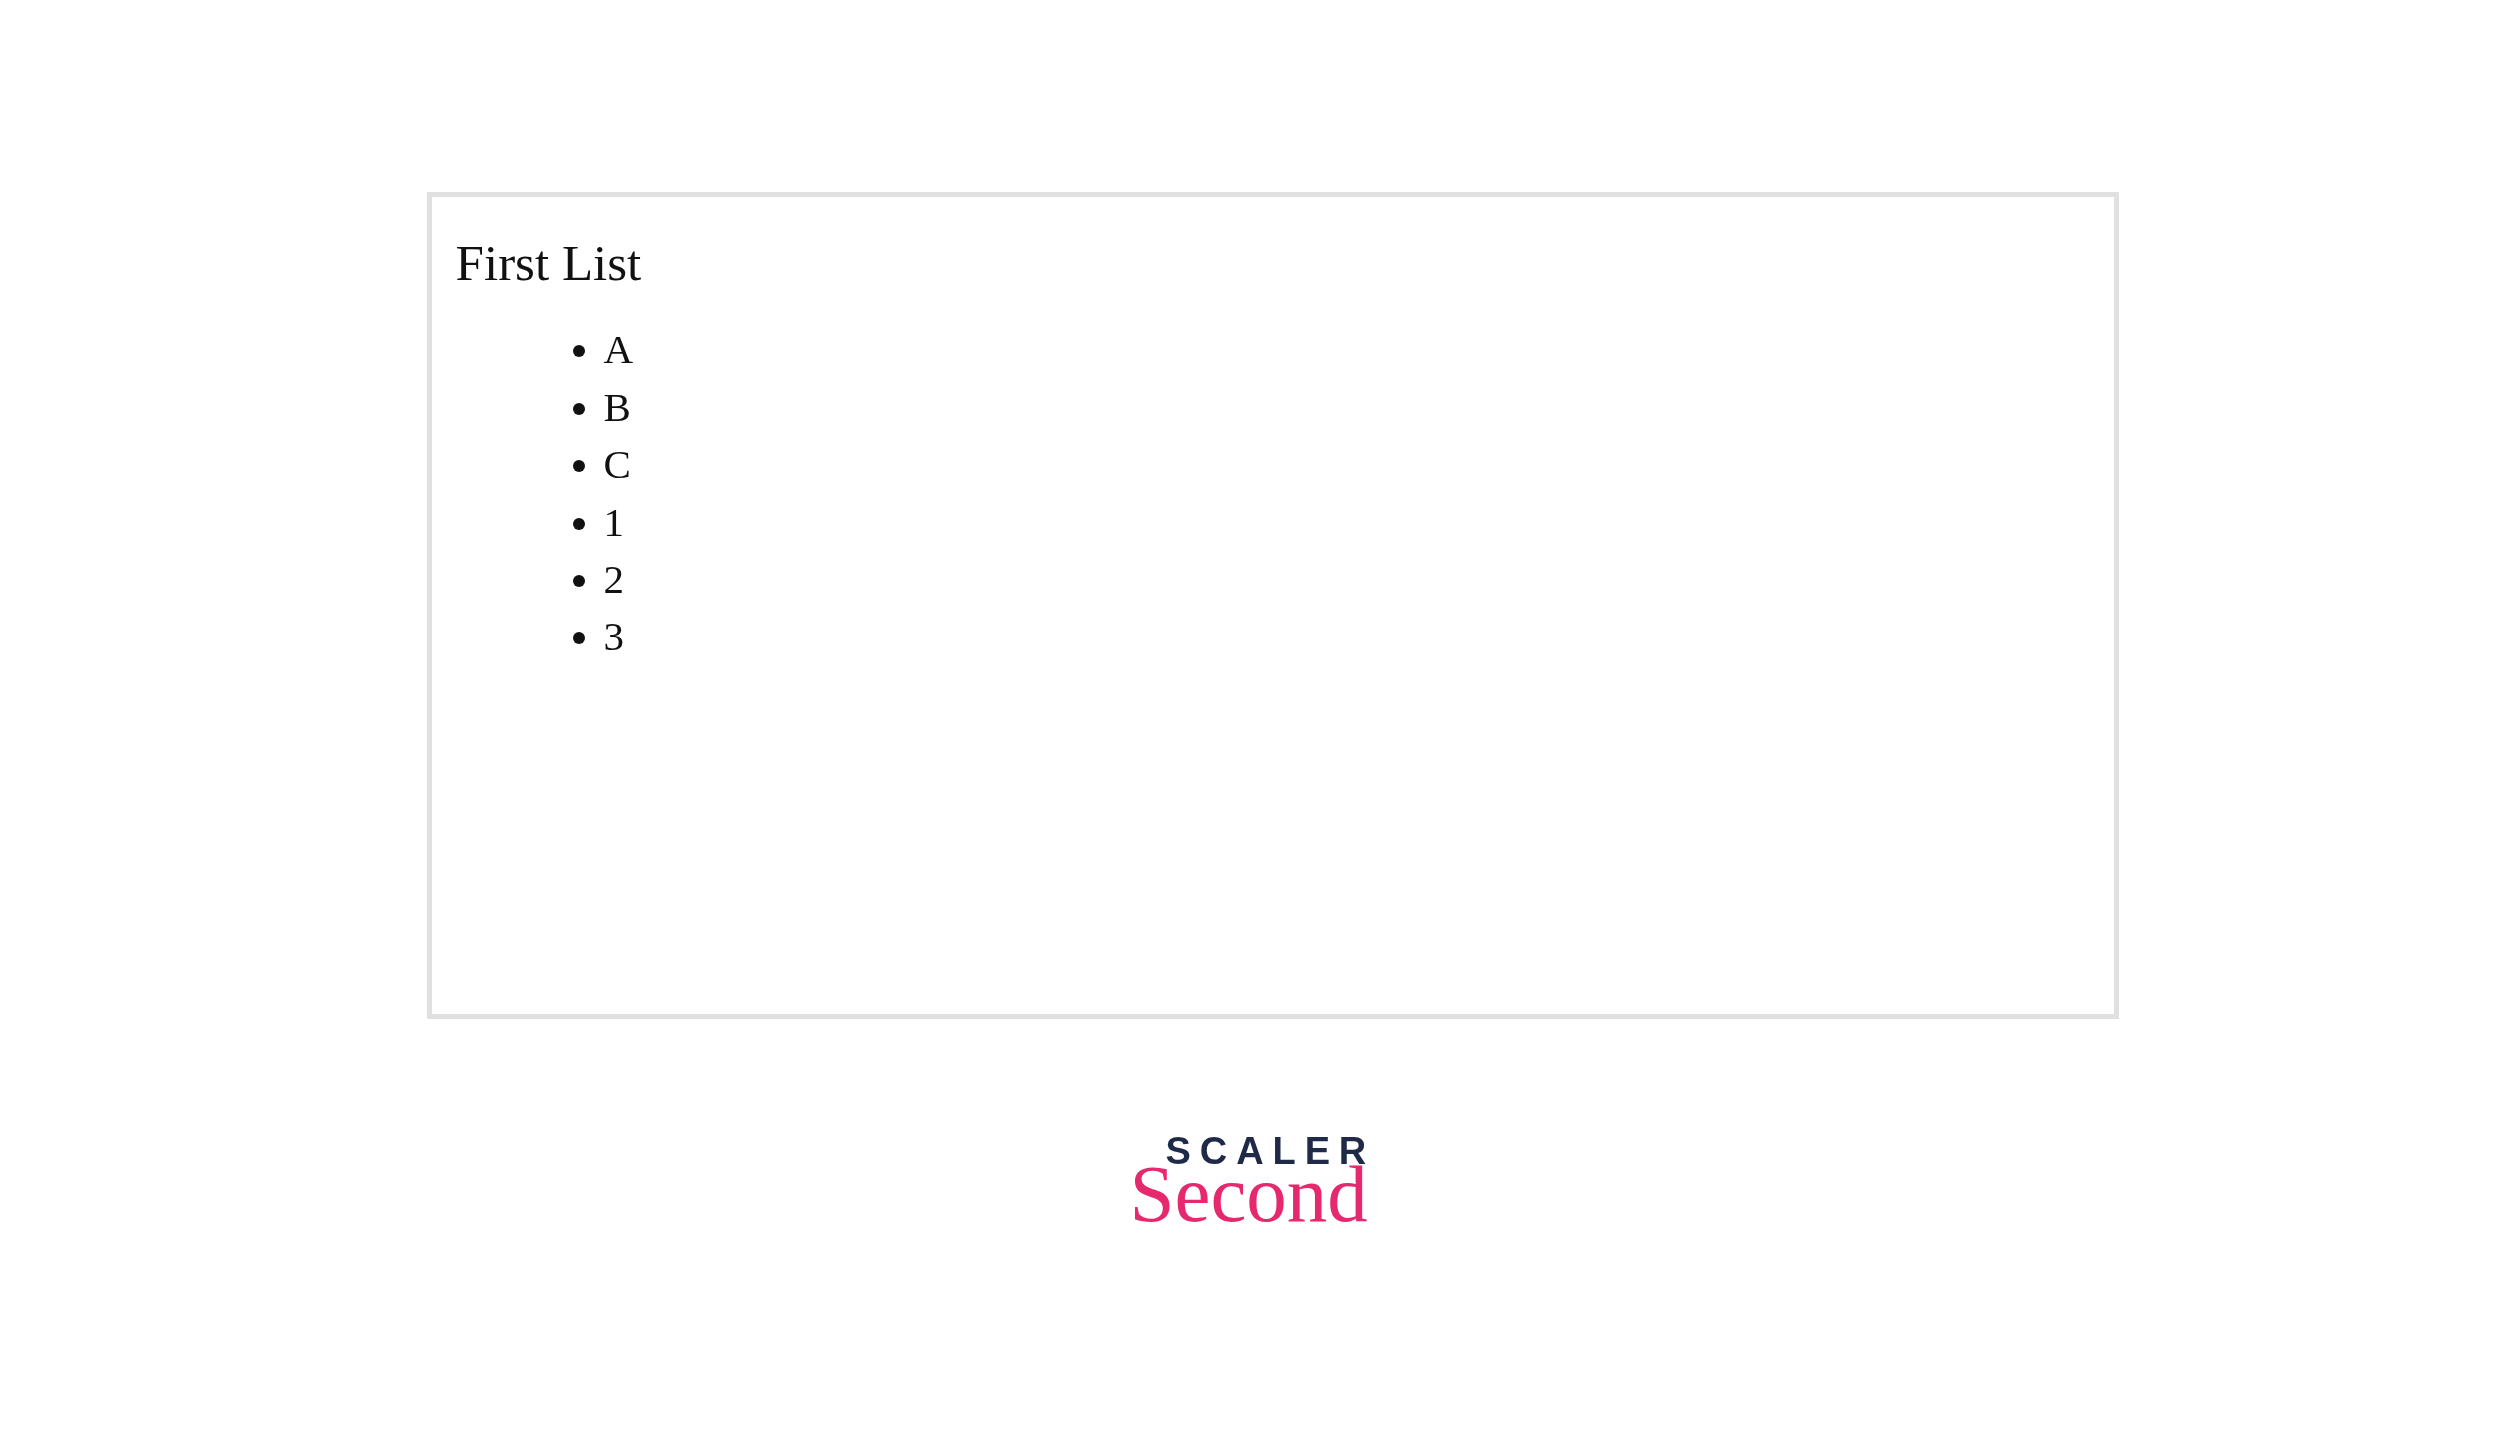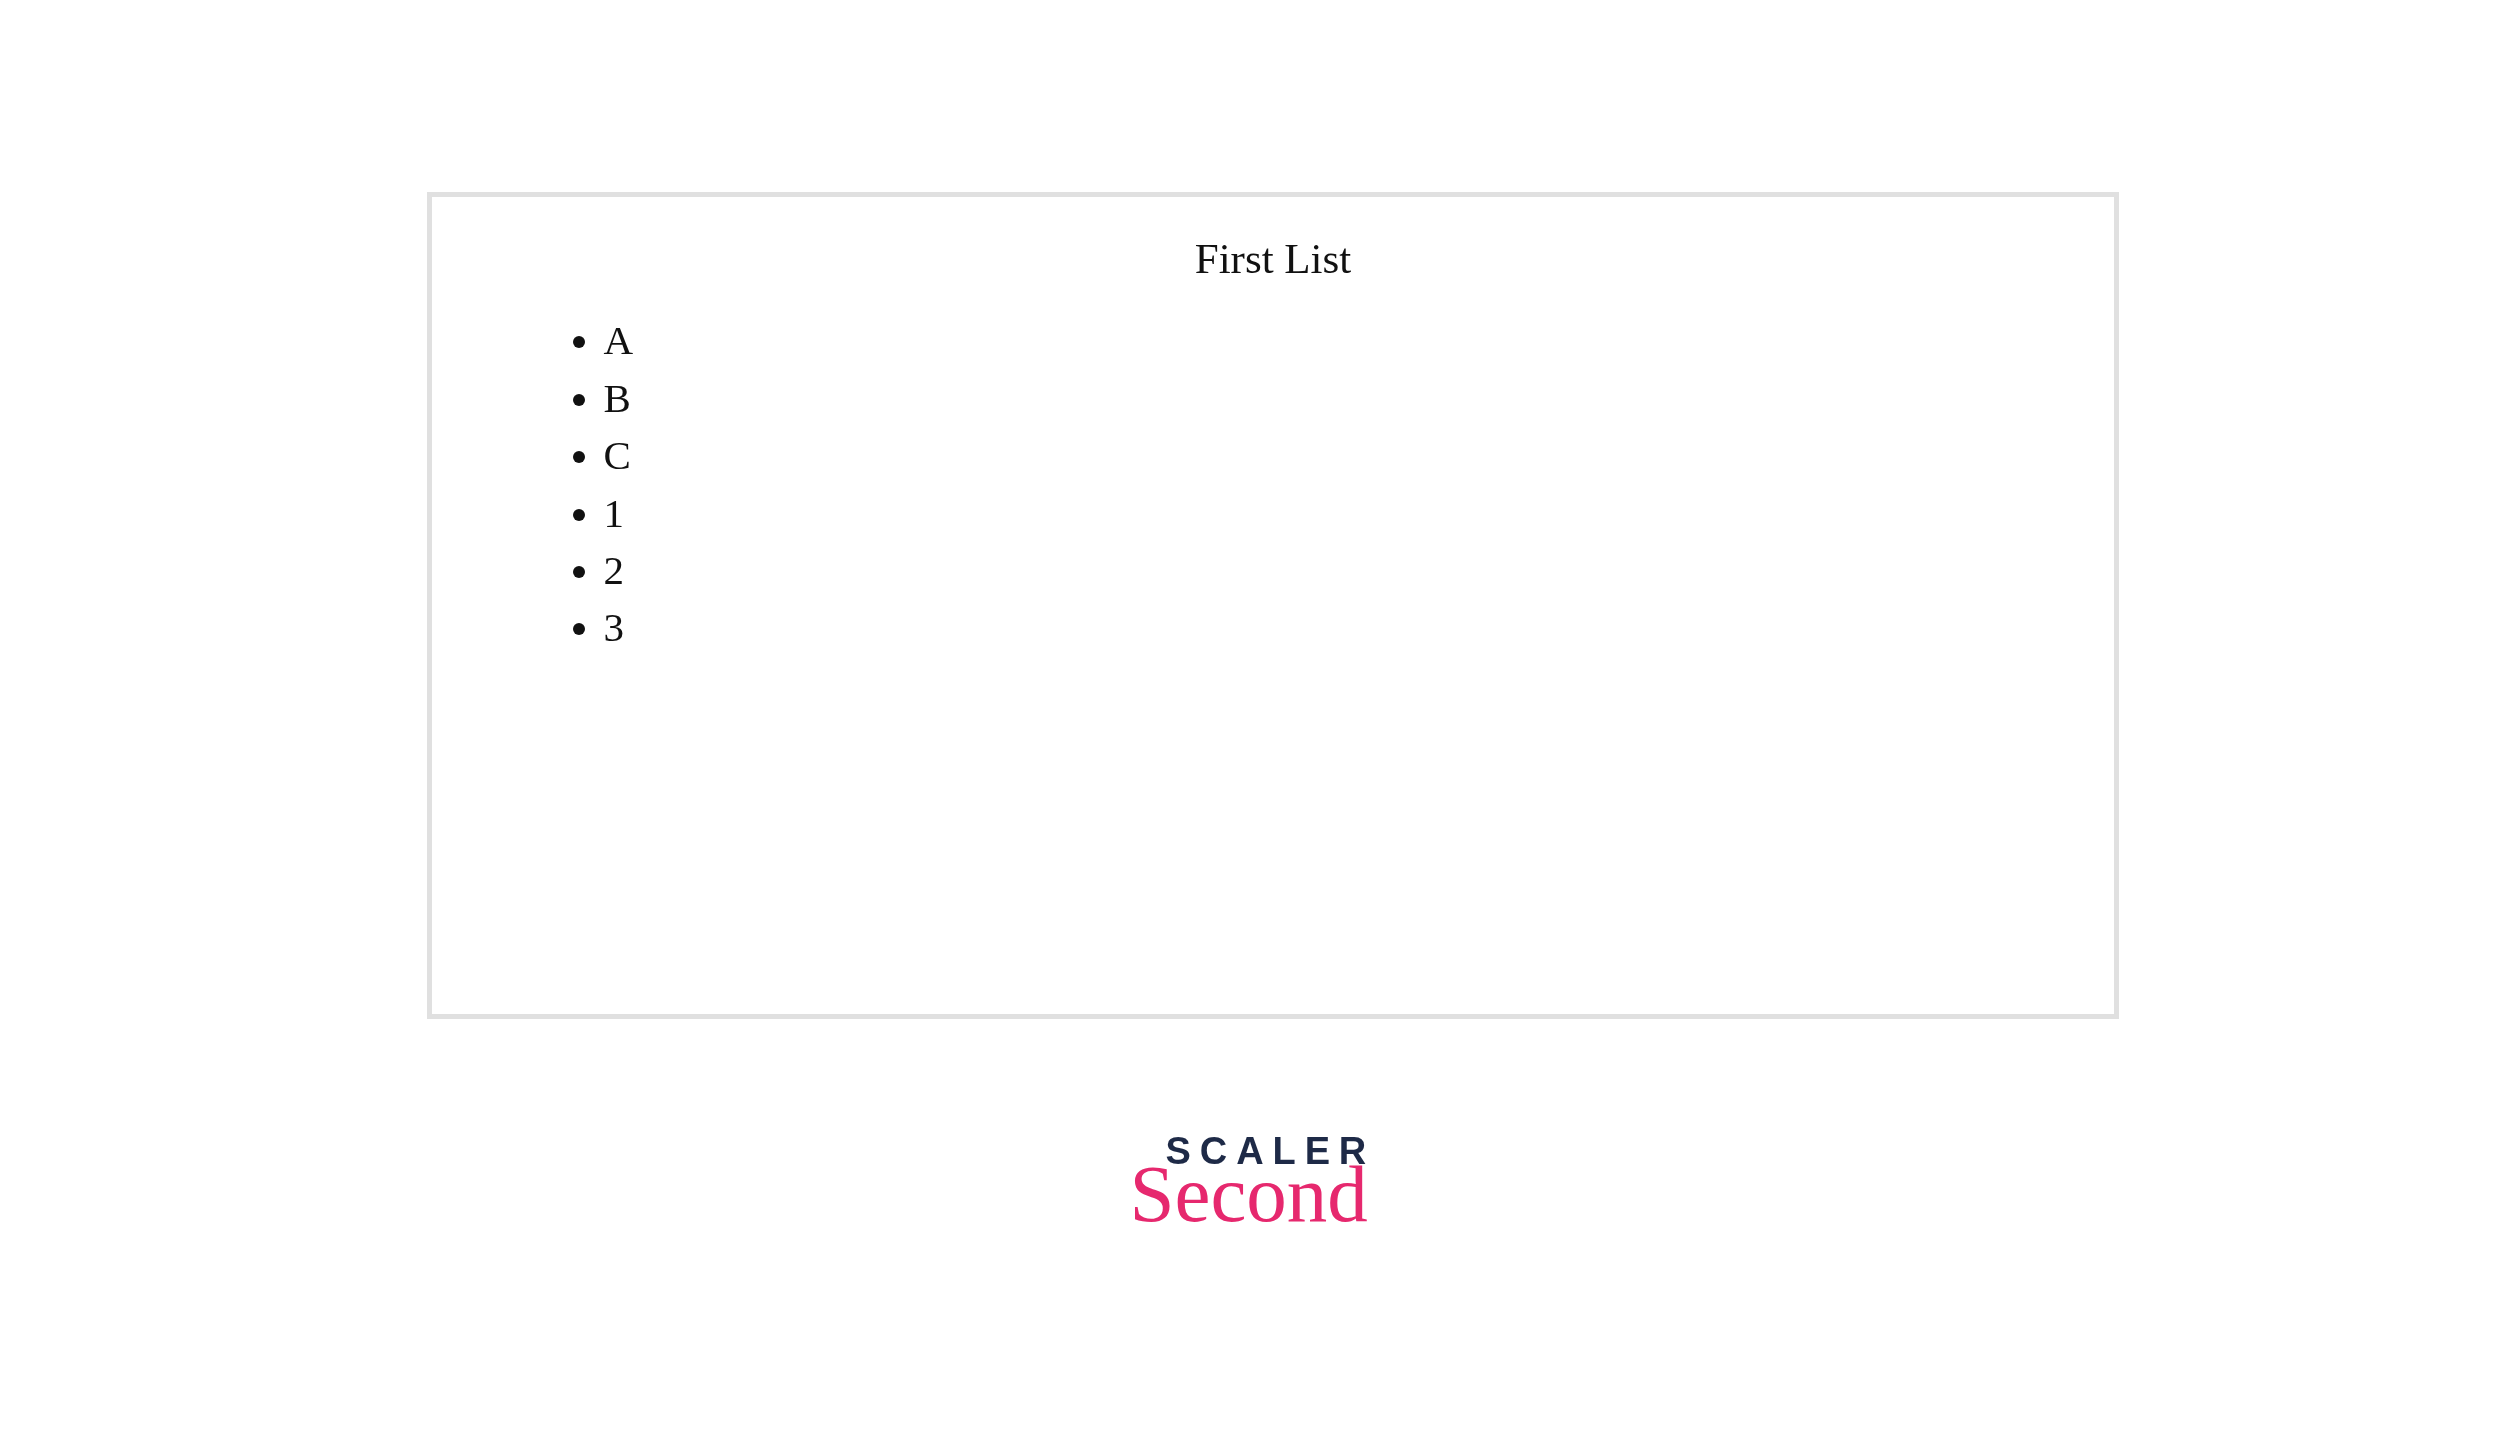--- a/index.html
+++ b/index.html
@@ -18,26 +18,25 @@
       position: absolute;
       left: 427px;
       top: 192px;
       width: 1692px;
       height: 827px;
       border: 5.9px solid #e0e0e0;
       background: #ffffff;
       padding: 29.5px 23.6px;
     }
     .heading {
-      font-size: 43px;
+      font-size: 51px;
       color: #111;
       margin-bottom: 29.5px;
       margin-top: 7.4px;
       font-weight: 400;
-      text-align: center;
     }
     .heading2 {
       font-size: 41px;
       color: #111;
       margin-top: 37px;
       margin-bottom: 29.5px;
       font-weight: 400;
     }
     ul {
       list-style: disc;

